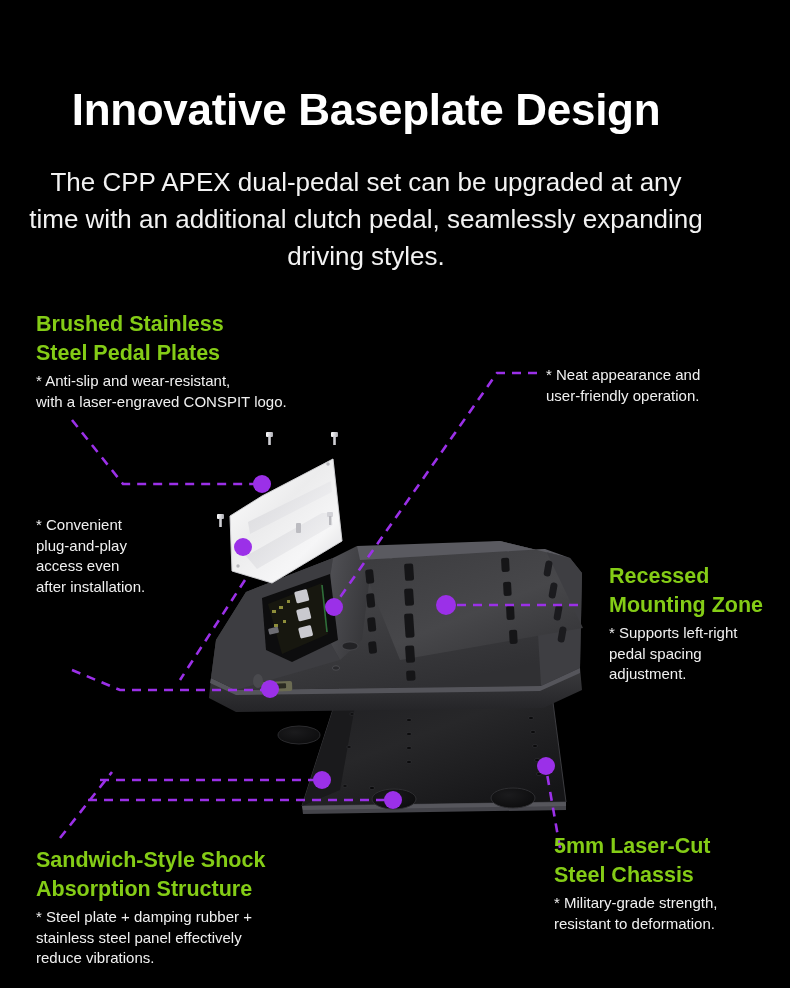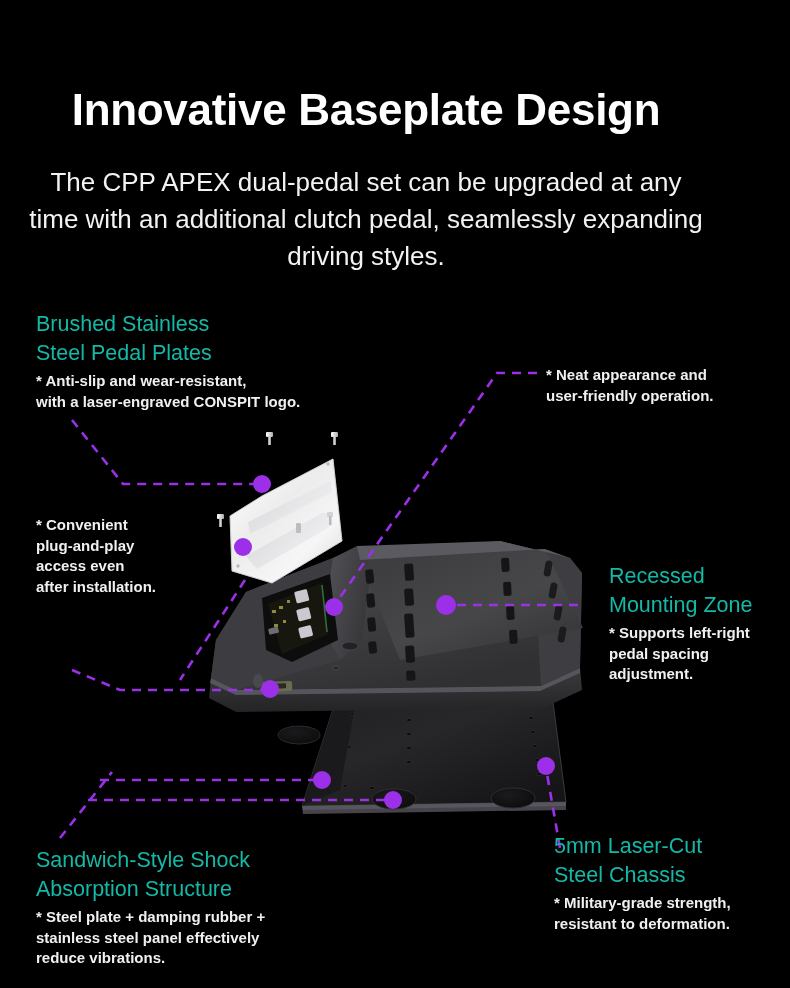--- a/index.html
+++ b/index.html
@@ -22,25 +22,25 @@
   }
   .subtitle {
     font-size:26px; color:#f2f2f2; font-weight:400;
     line-height:1.42; margin-top:30px;
     padding:0 28px;
   }
 
   
   .callout { position:absolute; }
   .c-head {
-    font-size:21.5px; color:#14b8a6; font-weight:400;
+    font-size:21.5px; color:#84cc16; font-weight:700;
     line-height:1.33; white-space:pre-line;
   }
   .c-body {
-    font-size:15px; color:#f0f0f0; font-weight:700;
+    font-size:15px; color:#f0f0f0; font-weight:400;
     line-height:1.37; white-space:pre-line; margin-top:4px;
   }
   .co-bs   { left:36px;  top:310px; width:330px; }
   .co-ci   { left:546px; top:361px; width:244px; }
   .co-sm   { left:36px;  top:511px; width:230px; }
   .co-rm   { left:585px; top:562px; width:205px;margin-left:24px; }
   .co-ss   { left:36px;  top:846px; width:340px; }
   .co-lc   { left:554px; top:832px; width:236px; }
 
   

